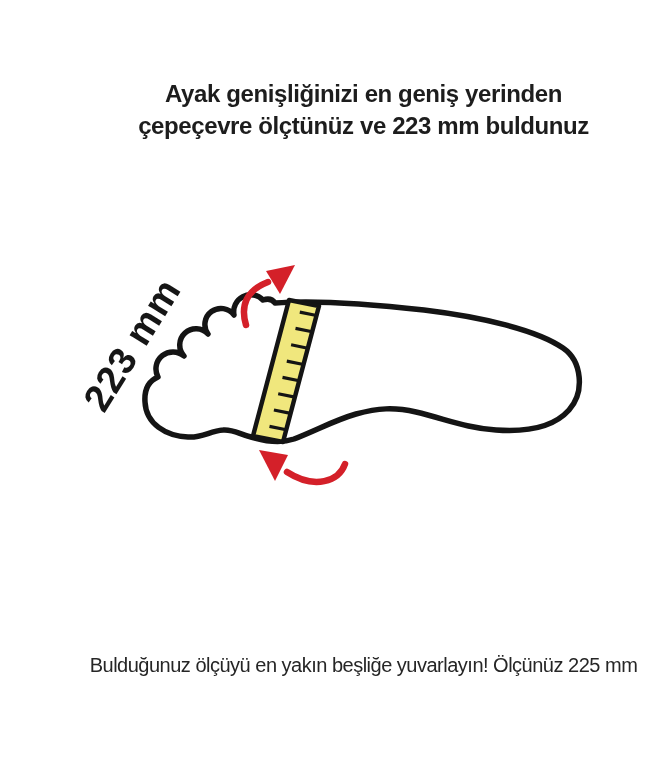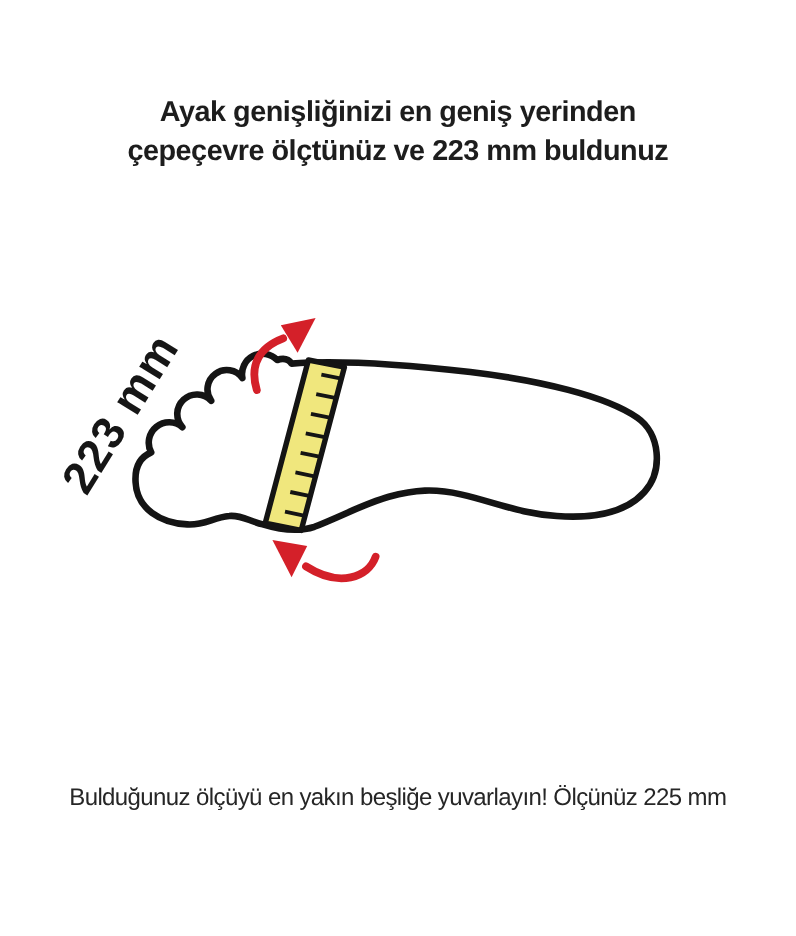--- a/index.html
+++ b/index.html
@@ -7,20 +7,21 @@
     padding: 0;
     background: #ffffff;
   }
   .page {
     position: relative;
     width: 609px;
     height: 780px;
     background: #ffffff;
     overflow: hidden;
     font-family: "Liberation Sans", sans-serif;
+    margin-left: 32px;
   }
   .txt-block {
     position: absolute;
     left: 0;
     width: 663px;
     text-align: center;
   }
   .heading-tr {
     top: 78px;
     font-size: 24px;

